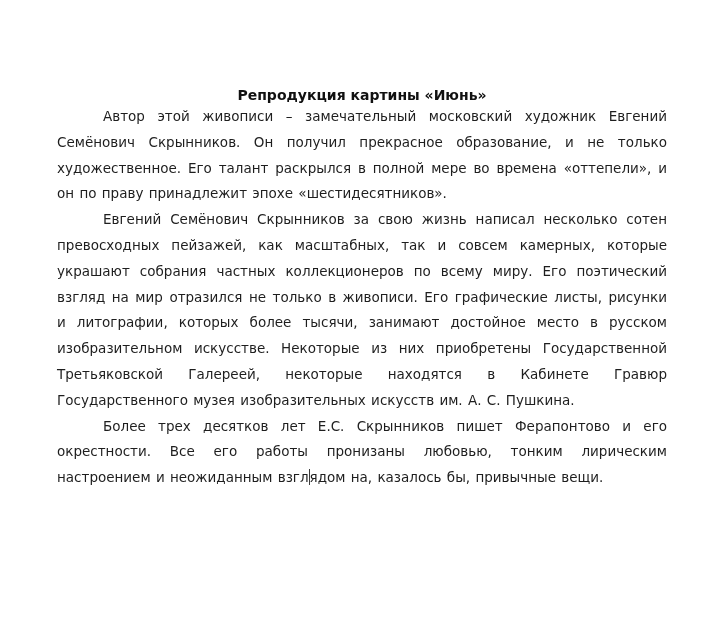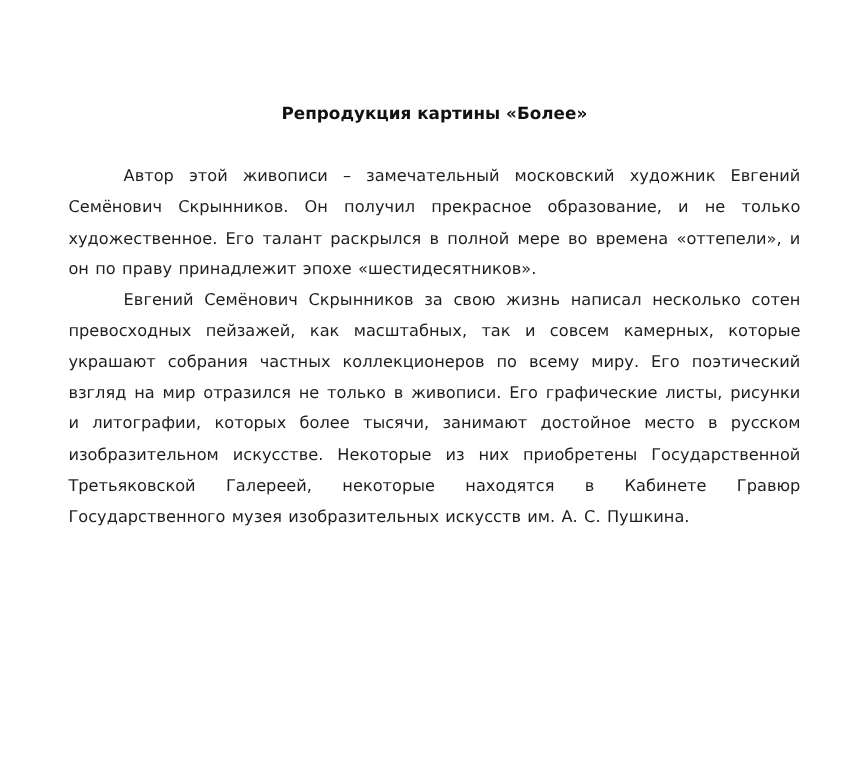--- a/index.html
+++ b/index.html
@@ -39,32 +39,32 @@
   .body-par {
     margin: 0;
     font-size: 13.5px;
     line-height: 25.8px;
     text-align: justify;
     text-indent: 46px;
     color: #1e1e1e;
     word-spacing: 1px;
   }
   .body-par.first {
-    margin-top: 31px;
   }
   .caret {
     display: inline-block;
     width: 1px;
     height: 16px;
     background: #3c3c3c;
     vertical-align: -3px;
   }
 </style>
 </head>
 <body>
 
 <div class="page">
   <div class="content">
-    <p class="doc-title first">Репродукция картины «Более»</p>
+    <p class="doc-title first">Репродукция картины «Июнь»</p>
     <p class="body-par first">Автор этой живописи – замечательный московский художник Евгений Семёнович Скрынников. Он получил прекрасное образование, и не только художественное. Его талант раскрылся в полной мере во времена «оттепели», и он по праву принадлежит эпохе «шестидесятников».</p>
     <p class="body-par">Евгений Семёнович Скрынников за свою жизнь написал несколько сотен превосходных пейзажей, как масштабных, так и совсем камерных, которые украшают собрания частных коллекционеров по всему миру. Его поэтический взгляд на мир отразился не только в живописи. Его графические листы, рисунки и литографии, которых более тысячи, занимают достойное место в русском изобразительном искусстве. Некоторые из них приобретены Государственной Третьяковской Галереей, некоторые находятся в Кабинете Гравюр Государственного музея изобразительных искусств им. А. С. Пушкина.</p>
+    <p class="body-par"><span>Более трех десятков лет Е.С. Скрынников пишет Ферапонтово и его окрестности. Все его работы пронизаны любовью, тонким лирическим настроением и неожиданным взгл</span><span class="caret"></span><span>ядом на, казалось бы, привычные вещи.</span></p>
   </div>
 </div>
 
 </body></html>

